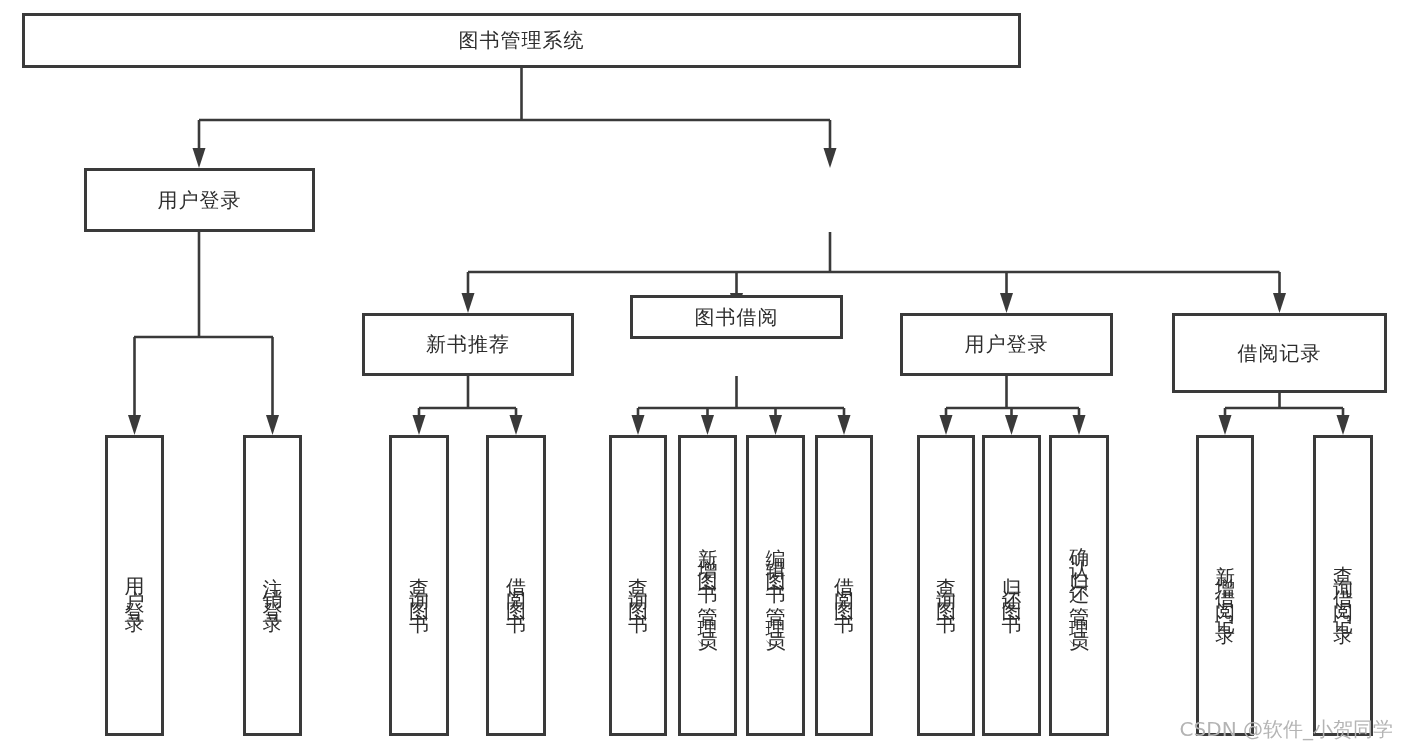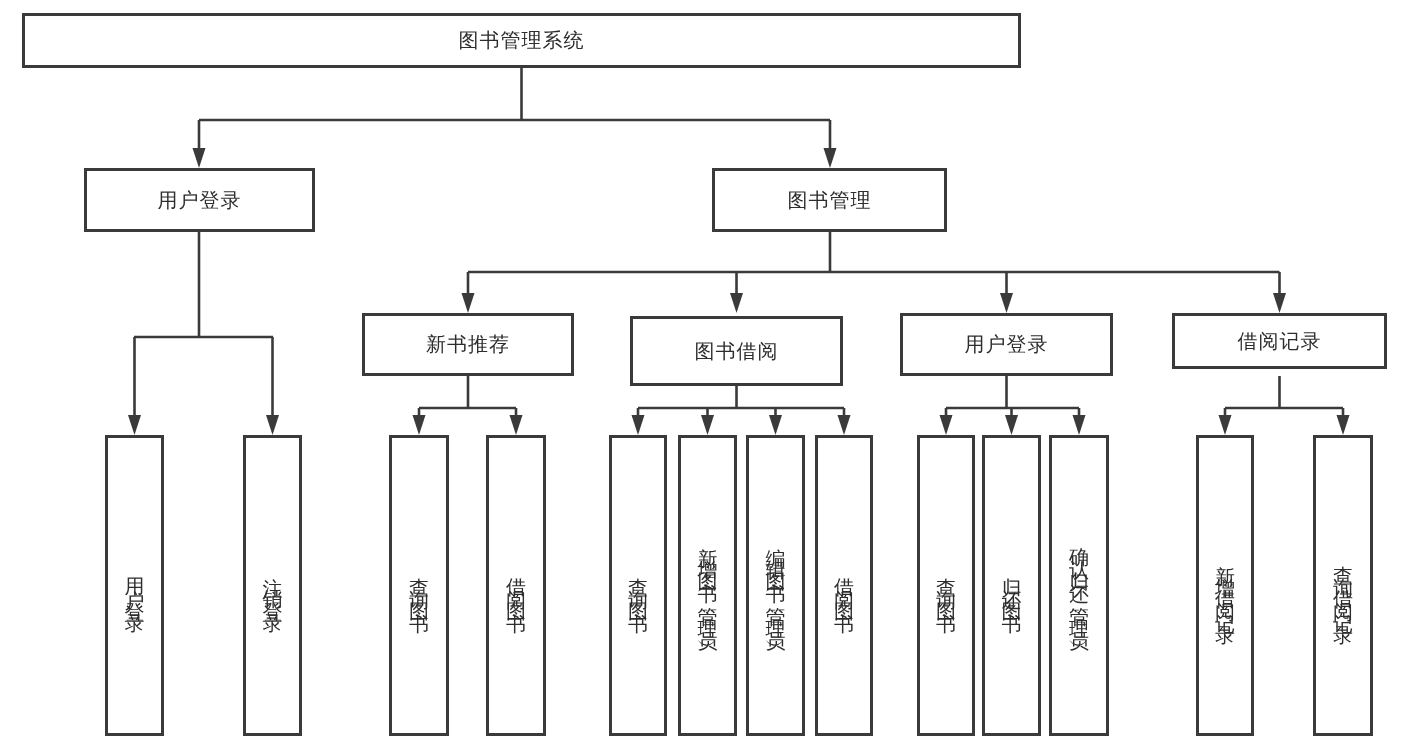--- a/index.html
+++ b/index.html
@@ -132,34 +132,31 @@
     </g>
   </svg>
 
   <div class="box" style="left:22px; top:13px; width:999px; height:55px;">
     <span class="lbl">图书管理系统</span>
   </div>
 
   <div class="box" style="left:84px; top:168px; width:231px; height:64px;">
     <span class="lbl">用户登录</span>
   </div>
-  <div class="box" style="left:712px; top:168px; width:235px; height:64px;">
-    <span class="lbl">图书管理</span>
-  </div>
 
   <div class="box" style="left:362px; top:313px; width:212px; height:63px;font-family:Liberation Serif, serif;">
     <span class="lbl">新书推荐</span>
   </div>
-  <div class="box" style="left:630px; top:316px; width:213px; height:70px;">
+  <div class="box" style="left:630px; top:295px; width:213px; height:44px;">
     <span class="lbl">图书借阅</span>
   </div>
   <div class="box" style="left:900px; top:313px; width:213px; height:63px;">
     <span class="lbl">用户登录</span>
   </div>
-  <div class="box" style="left:1172px; top:313px; width:215px; height:56px;">
+  <div class="box" style="left:1172px; top:313px; width:215px; height:80px;">
     <span class="lbl">借阅记录</span>
   </div>
 
   <div class="box" style="left:105px; top:435px; width:59px; height:301px;">
     <span class="vlbl">用户登录</span>
   </div>
   <div class="box" style="left:243px; top:435px; width:59px; height:301px;">
     <span class="vlbl">注销登录</span>
   </div>
 
@@ -193,14 +190,15 @@
     <span class="vlbl">确认归还（管理员）</span>
   </div>
 
   <div class="box" style="left:1196px; top:435px; width:58px; height:301px;">
     <span class="vlbl">新增借阅记录</span>
   </div>
   <div class="box" style="left:1313px; top:435px; width:60px; height:301px;">
     <span class="vlbl">查询借阅记录</span>
   </div>
 
+  <div class="watermark">CSDN @软件_小贺同学</div>
 
 </div>
 
 </body></html>

